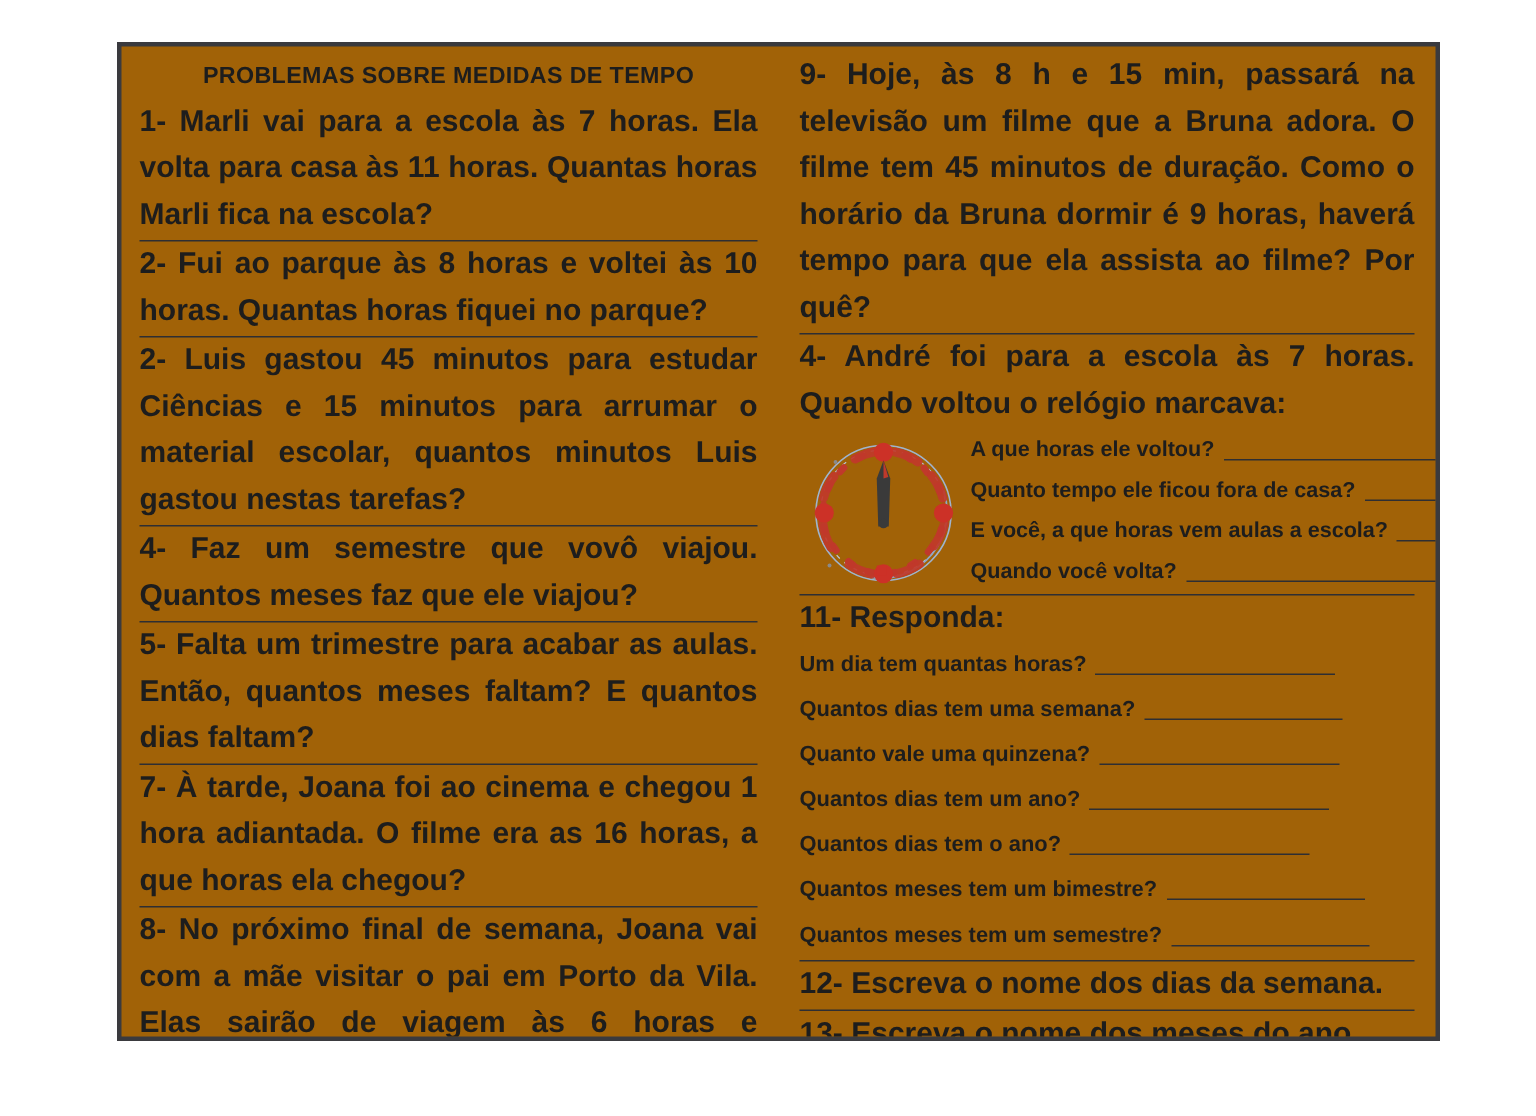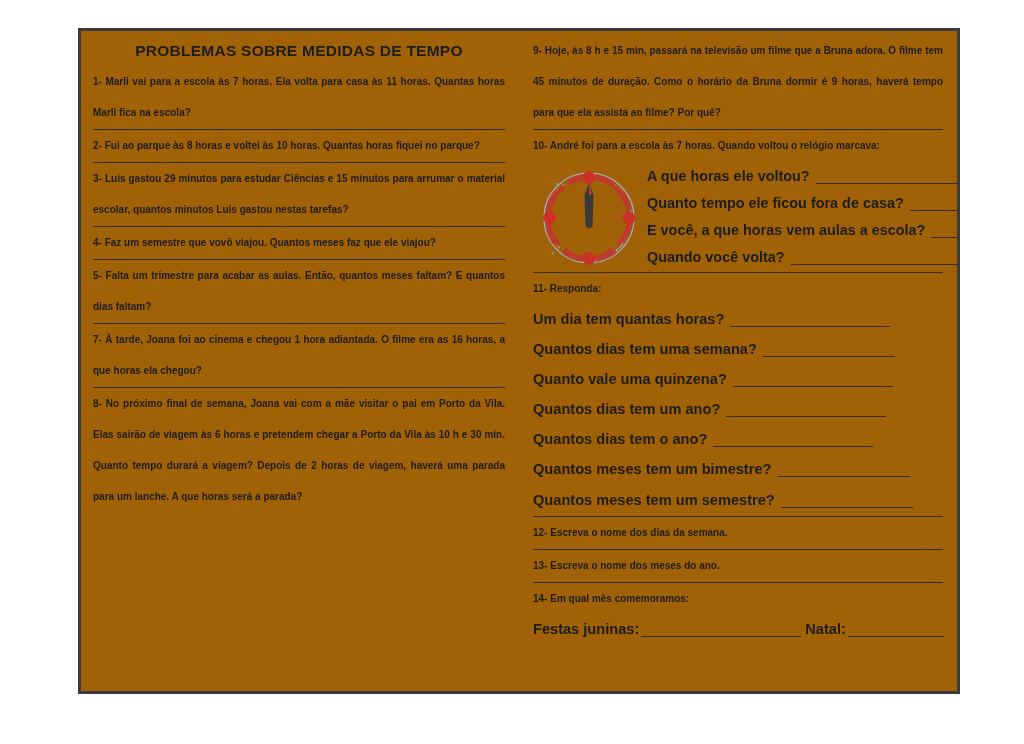--- a/index.html
+++ b/index.html
@@ -64,21 +64,21 @@
 
   .block {
     border-bottom: 1.6px solid #2e2e33;
     padding-bottom: 1px;
   }
   .block.no-rule {
     border-bottom: none;
   }
 
   .q {
-    font-size: 10px;
+    font-size: 20px;
     line-height: 31px;
     text-align: justify;
     text-align-last: left;
     margin: 0;
     hyphens: none;
   }
   .q.justified {
     text-align: justify;
   }
   .q.plain {
@@ -151,21 +151,21 @@
       <div class="block">
         <div class="doc-title">PROBLEMAS SOBRE MEDIDAS DE TEMPO</div>
         <p class="q justified">1- Marli vai para a escola às 7 horas. Ela volta para casa às 11 horas. Quantas horas Marli fica na escola?</p>
       </div>
 
       <div class="block">
         <p class="q justified">2- Fui ao parque às 8 horas e voltei às 10 horas. Quantas horas fiquei no parque?</p>
       </div>
 
       <div class="block">
-        <p class="q justified">3- Luis gastou 29 minutos para estudar Ciências e 15 minutos para arrumar o material escolar, quantos minutos Luis gastou nestas tarefas?</p>
+        <p class="q justified">2- Luis gastou 45 minutos para estudar Ciências e 15 minutos para arrumar o material escolar, quantos minutos Luis gastou nestas tarefas?</p>
       </div>
 
       <div class="block">
         <p class="q justified">4- Faz um semestre que vovô viajou. Quantos meses faz que ele viajou?</p>
       </div>
 
       <div class="block">
         <p class="q justified">5- Falta um trimestre para acabar as aulas. Então, quantos meses faltam? E quantos dias faltam?</p>
       </div>
 
@@ -180,21 +180,21 @@
 
     </div>
 
     <div class="column col-right">
 
       <div class="block">
         <p class="q justified">9- Hoje, às 8 h e 15 min, passará na televisão um filme que a Bruna adora. O filme tem 45 minutos de duração. Como o horário da Bruna dormir é 9 horas, haverá tempo para que ela assista ao filme? Por quê?</p>
       </div>
 
       <div class="block">
-        <p class="q justified">10- André foi para a escola às 7 horas. Quando voltou o relógio marcava:</p>
+        <p class="q justified">4- André foi para a escola às 7 horas. Quando voltou o relógio marcava:</p>
 
         <div class="clock-row">
 
           <div class="clock-fig">
             <svg width="104" height="104" viewBox="0 0 104 104" aria-hidden="true">
 
               <circle cx="52" cy="53" r="45" fill="none" stroke="#9fb4cf" stroke-width="1.1"></circle>
               <circle cx="52" cy="53" r="42" fill="none" stroke="#b9c8da" stroke-width="0.9" stroke-dasharray="3 4"></circle>
 
               <path d="M92 38 A44 44 0 0 1 44 96" fill="none" stroke="#8fa8c6" stroke-width="1.2"></path>

